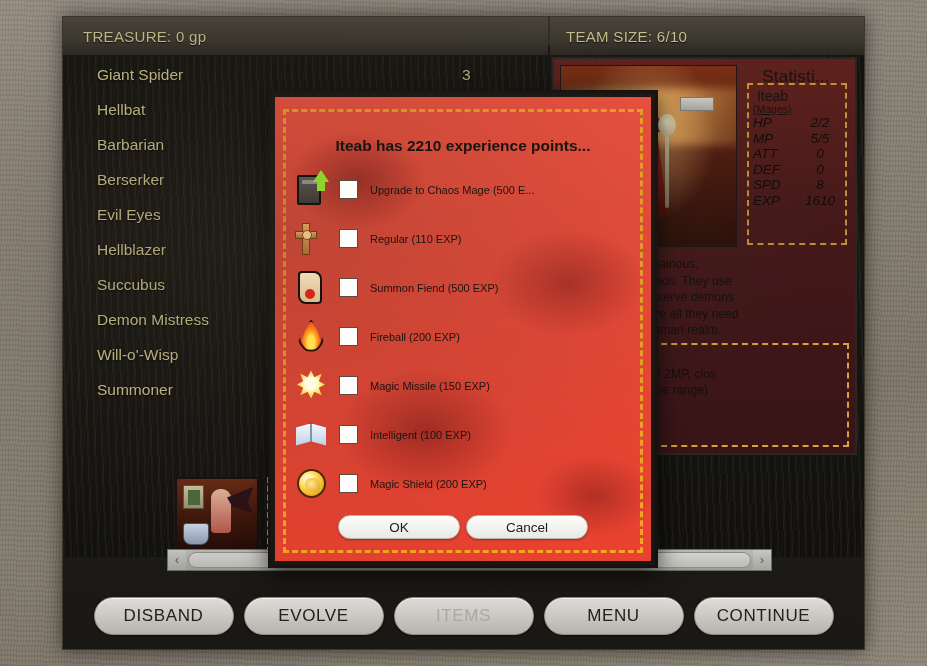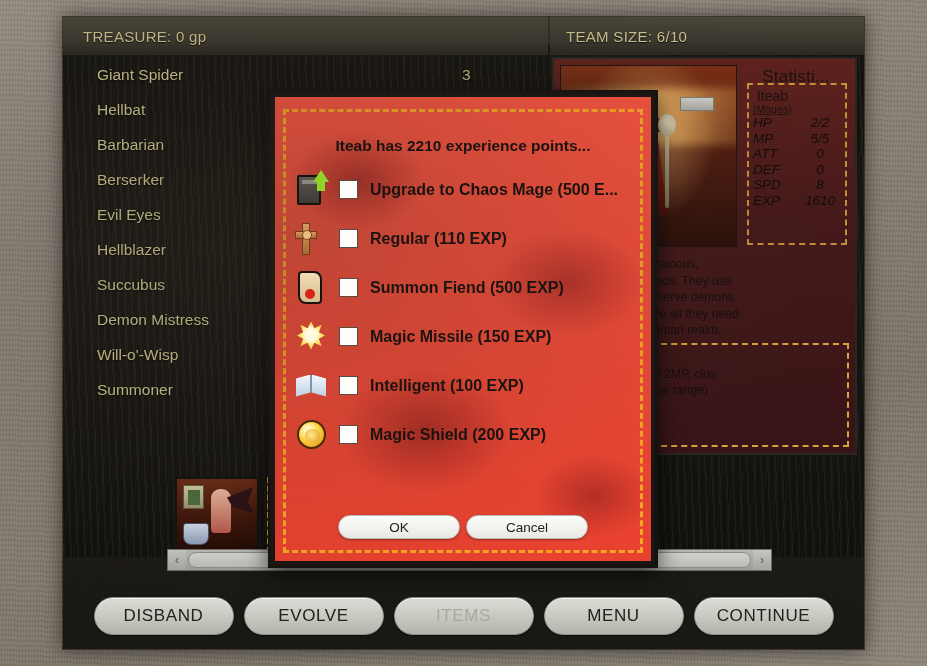--- a/index.html
+++ b/index.html
@@ -238,21 +238,21 @@
   }
   .opt-icon {
     width: 38px; height: 38px; position: relative; flex: 0 0 38px; margin-right: 8px;
   }
   .opt-check {
     width: 19px; height: 19px; background: #fdfdfb;
     border: 1px solid #5a4a3f; flex: 0 0 19px; margin-right: 12px;
     cursor: pointer;
   }
   .opt-label {
-    font-size: 16px; color: #1b1310; font-weight: 700;
+    font-size: 11px; color: #1b1310; font-weight: 400;
     white-space: nowrap; overflow: hidden;
   }
 
   
   .ic-book { position:absolute; left:4px; top:4px; width:24px;height:30px;
     background:linear-gradient(180deg,#5c5650,#3e3935); border:2px solid #17130f; border-radius:2px;}
   .ic-book::after{content:"";position:absolute;left:3px;top:3px;width:16px;height:4px;background:#8d867c;}
   .ic-arrow{position:absolute;left:20px;top:-1px;width:0;height:0;
     border-left:8px solid transparent;border-right:8px solid transparent;border-bottom:12px solid #8fd42a;}
   .ic-arrow::after{content:"";position:absolute;left:-4px;top:12px;width:8px;height:9px;background:#8fd42a;}
@@ -493,20 +493,28 @@
       </div>
 
       <div class="opt-row">
         <div class="opt-icon">
           <div class="ic-scroll"></div>
         </div>
         <div class="opt-check"></div>
         <div class="opt-label">Summon Fiend (500 EXP)</div>
       </div>
 
+      <div class="opt-row">
+        <div class="opt-icon">
+          <div class="ic-flame-o"></div>
+            <div class="ic-flame"></div>
+        </div>
+        <div class="opt-check"></div>
+        <div class="opt-label">Fireball (200 EXP)</div>
+      </div>
 
       <div class="opt-row">
         <div class="opt-icon">
           <div class="ic-star"></div>
         </div>
         <div class="opt-check"></div>
         <div class="opt-label">Magic Missile (150 EXP)</div>
       </div>
 
       <div class="opt-row">

